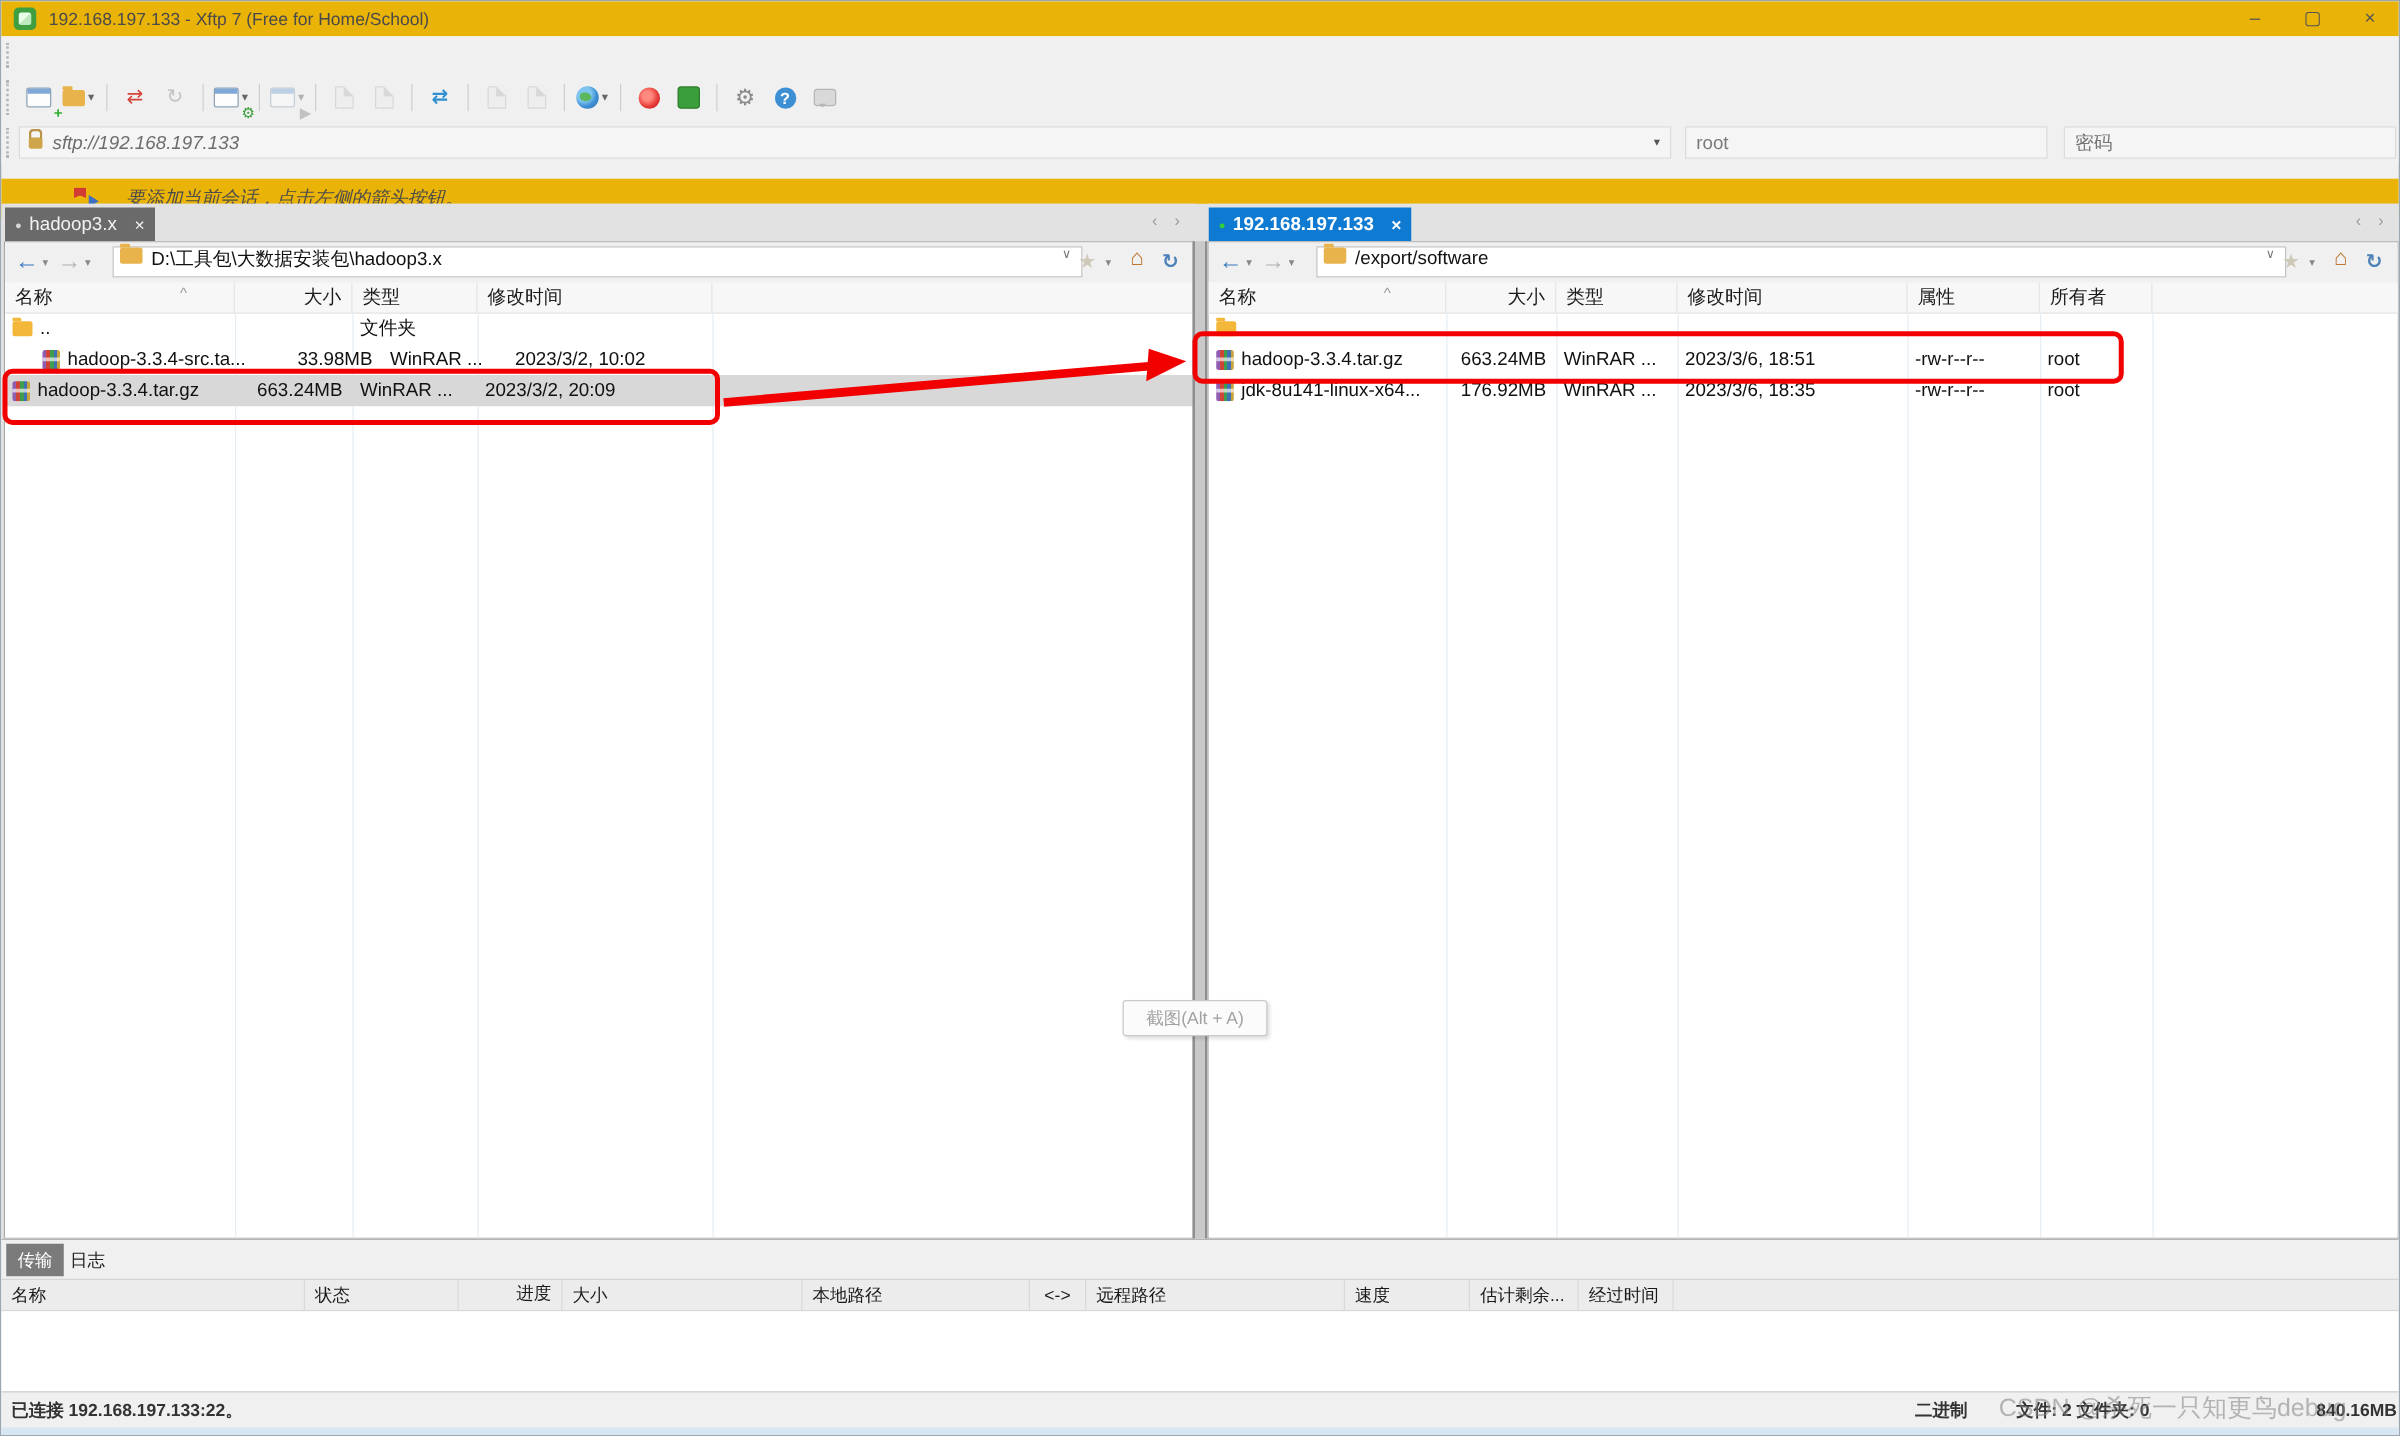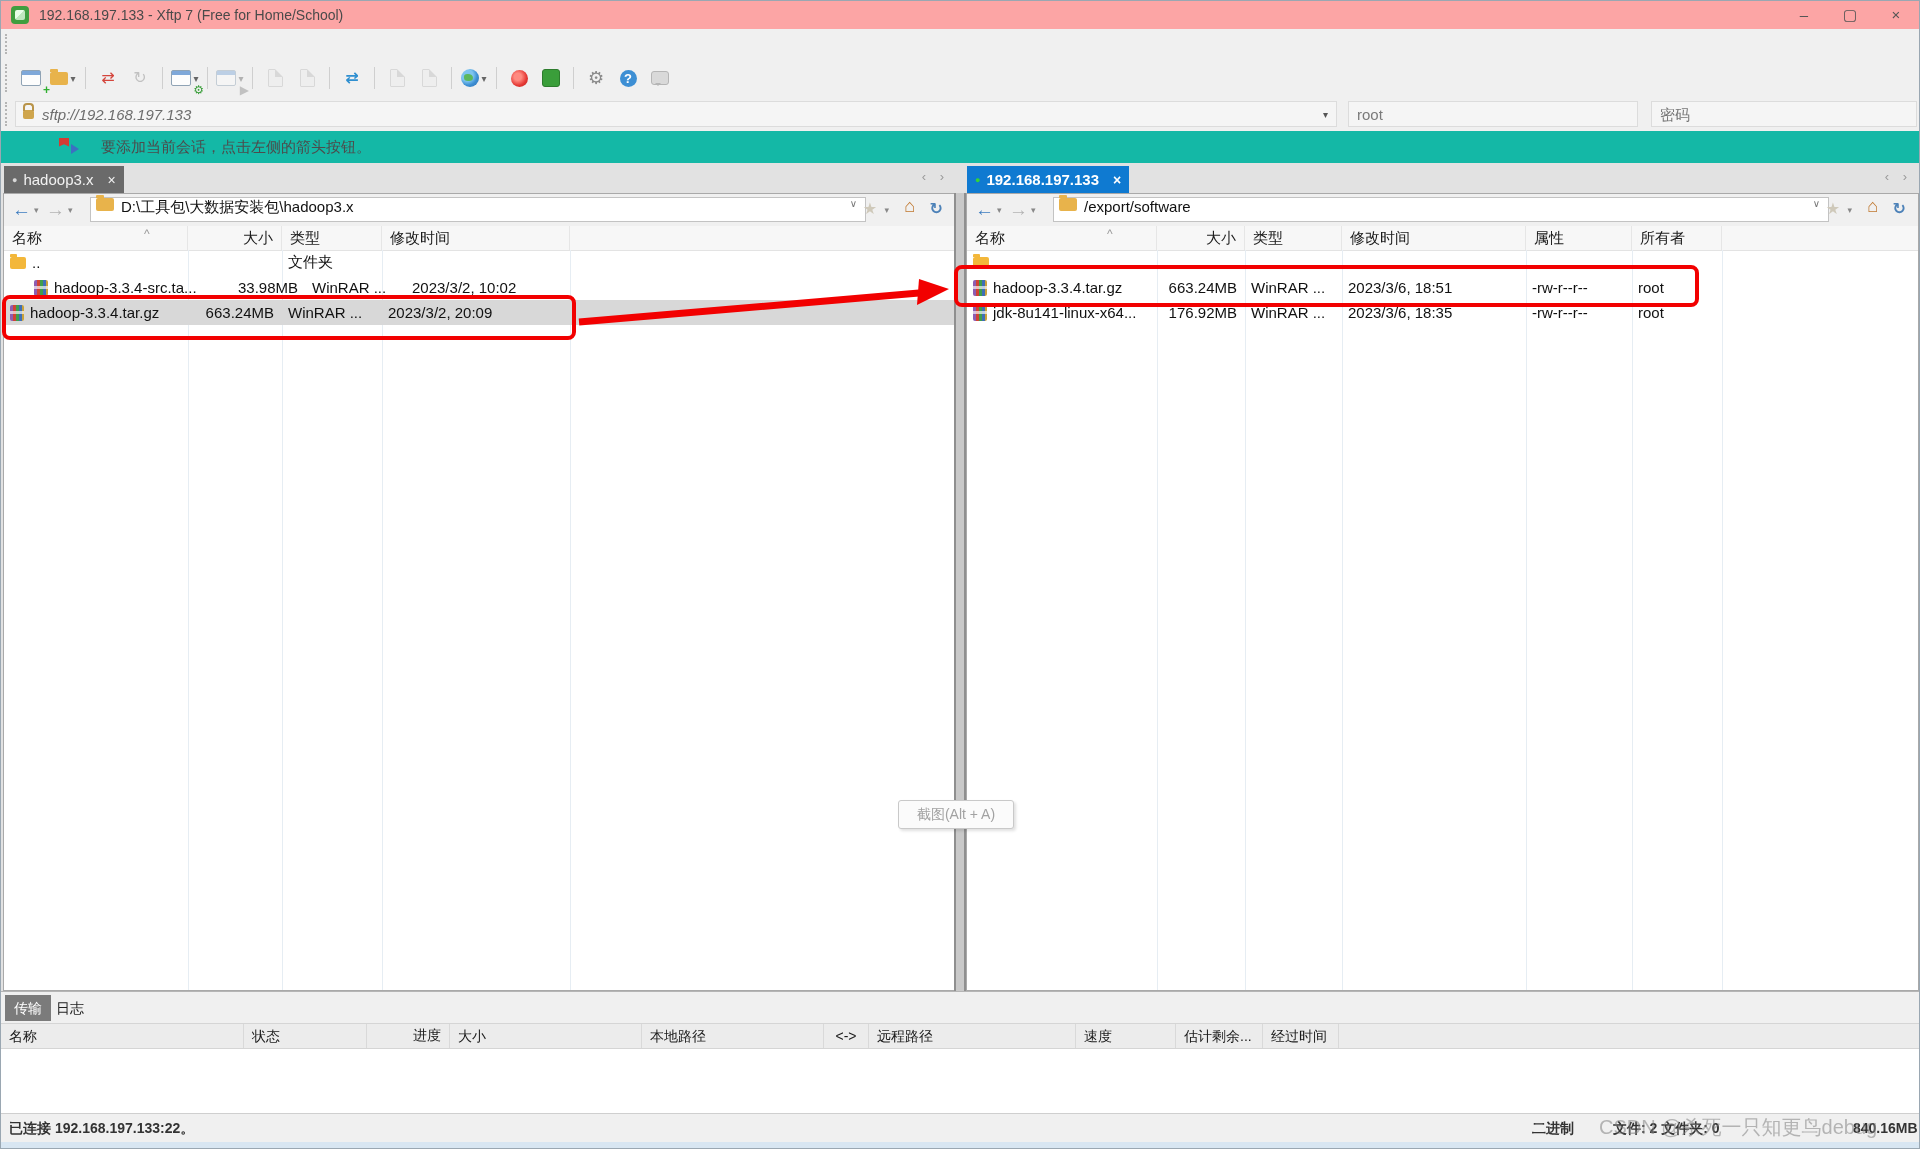--- a/index.html
+++ b/index.html
@@ -1,20 +1,20 @@
 <!DOCTYPE html>
 <html><head>
 <meta charset="utf-8">
 <style>
   html,body{margin:0;padding:0;background:#cdd6de;}
   #app{position:relative;width:1920px;height:1149px;background:#f0f0f0;
        font-family:"Liberation Sans","DejaVu Sans",sans-serif;color:#222;
        border:1px solid #9aa7b2;box-sizing:border-box;overflow:hidden;}
   
-  .titlebar{position:absolute;top:0;left:0;right:0;height:28px;background:#fca5a5;}
+  .titlebar{position:absolute;top:0;left:0;right:0;height:28px;background:#eab308;}
   .appicon{position:absolute;left:10px;top:5px;width:18px;height:18px;background:#3f9e3f;border-radius:4px;}
   .appicon::after{content:"";position:absolute;left:4px;top:4px;width:10px;height:10px;
     background:linear-gradient(135deg,#e8ffe8 0 50%,#bfe8bf 50% 100%);border-radius:2px;}
   .wtitle{position:absolute;left:38px;top:0;line-height:28px;font-size:14px;color:#4a4a4a;}
   .wbtn{position:absolute;top:0;width:46px;height:28px;line-height:28px;text-align:center;color:#555;font-size:15px;}
   
   .menubar{position:absolute;top:28px;left:0;right:0;height:30px;background:#f0f0f0;}
   .grip{position:absolute;left:4px;top:5px;bottom:5px;border-left:2px dotted #b5b5b5;}
   .mitem{display:inline-block;padding:0 13px;line-height:30px;font-size:15px;color:#1f1f1f;}
   .menubar .mwrap{position:absolute;left:12px;top:0;}
@@ -40,21 +40,21 @@
   .glyph{font-size:16px;line-height:1;}
   .dim{opacity:.45;}
   
   .addrbar{position:absolute;top:96px;left:0;right:0;height:34px;background:#f0f0f0;}
   .field{position:absolute;top:4px;height:26px;background:#f5f5f5;border:1px solid #dcdcdc;box-sizing:border-box;display:flex;align-items:center;font-size:15px;color:#6d6d6d;}
   .ic-lock{display:inline-block;width:11px;height:9px;background:#cfa54c;border-radius:2px;position:relative;margin:0 8px 0 7px;}
   .ic-lock::before{content:"";position:absolute;width:7px;height:6px;border:2px solid #b9944a;border-bottom:none;border-radius:4px 4px 0 0;top:-7px;left:0;}
   .fieldcaret{position:absolute;right:8px;font-size:10px;color:#555;}
   input.plain{border:none;background:transparent;outline:none;font:inherit;color:#7a7a7a;width:100%;padding:0 8px;}
   
-  .noticebar{position:absolute;top:130px;left:0;right:0;height:32px;background:#14b8a6;}
+  .noticebar{position:absolute;top:142px;left:0;right:0;height:32px;background:#eab308;font-style:italic;}
   .ic-flag{position:absolute;left:58px;top:7px;width:10px;height:14px;background:#d23b33;clip-path:polygon(0 0,100% 0,100% 60%,50% 45%,0 60%);}
   .ic-flagarrow{position:absolute;left:70px;top:13px;border:5px solid transparent;border-left:8px solid #3d6fc2;}
   .noticetext{position:absolute;left:100px;top:0;line-height:32px;font-size:15px;color:#4c4c4c;}
   
   .main{position:absolute;top:162px;left:0;width:1920px;height:828px;background:#e2e2e2;}
   .pane{position:absolute;top:0;height:828px;width:953px;}
   .divider{position:absolute;left:953px;top:30px;width:12px;height:798px;background:#cwhite;background:#c9c9c9;border-left:2px solid #8f8f8f;border-right:2px solid #8f8f8f;box-sizing:border-box;}
   .tabstrip{position:absolute;top:0;left:0;right:0;height:30px;background:#e2e2e2;}
   .tab{position:absolute;top:3px;height:27px;display:flex;align-items:center;padding:0 8px;font-size:15px;box-sizing:border-box;}
   .tab .dot{font-size:9px;margin-right:6px;}

